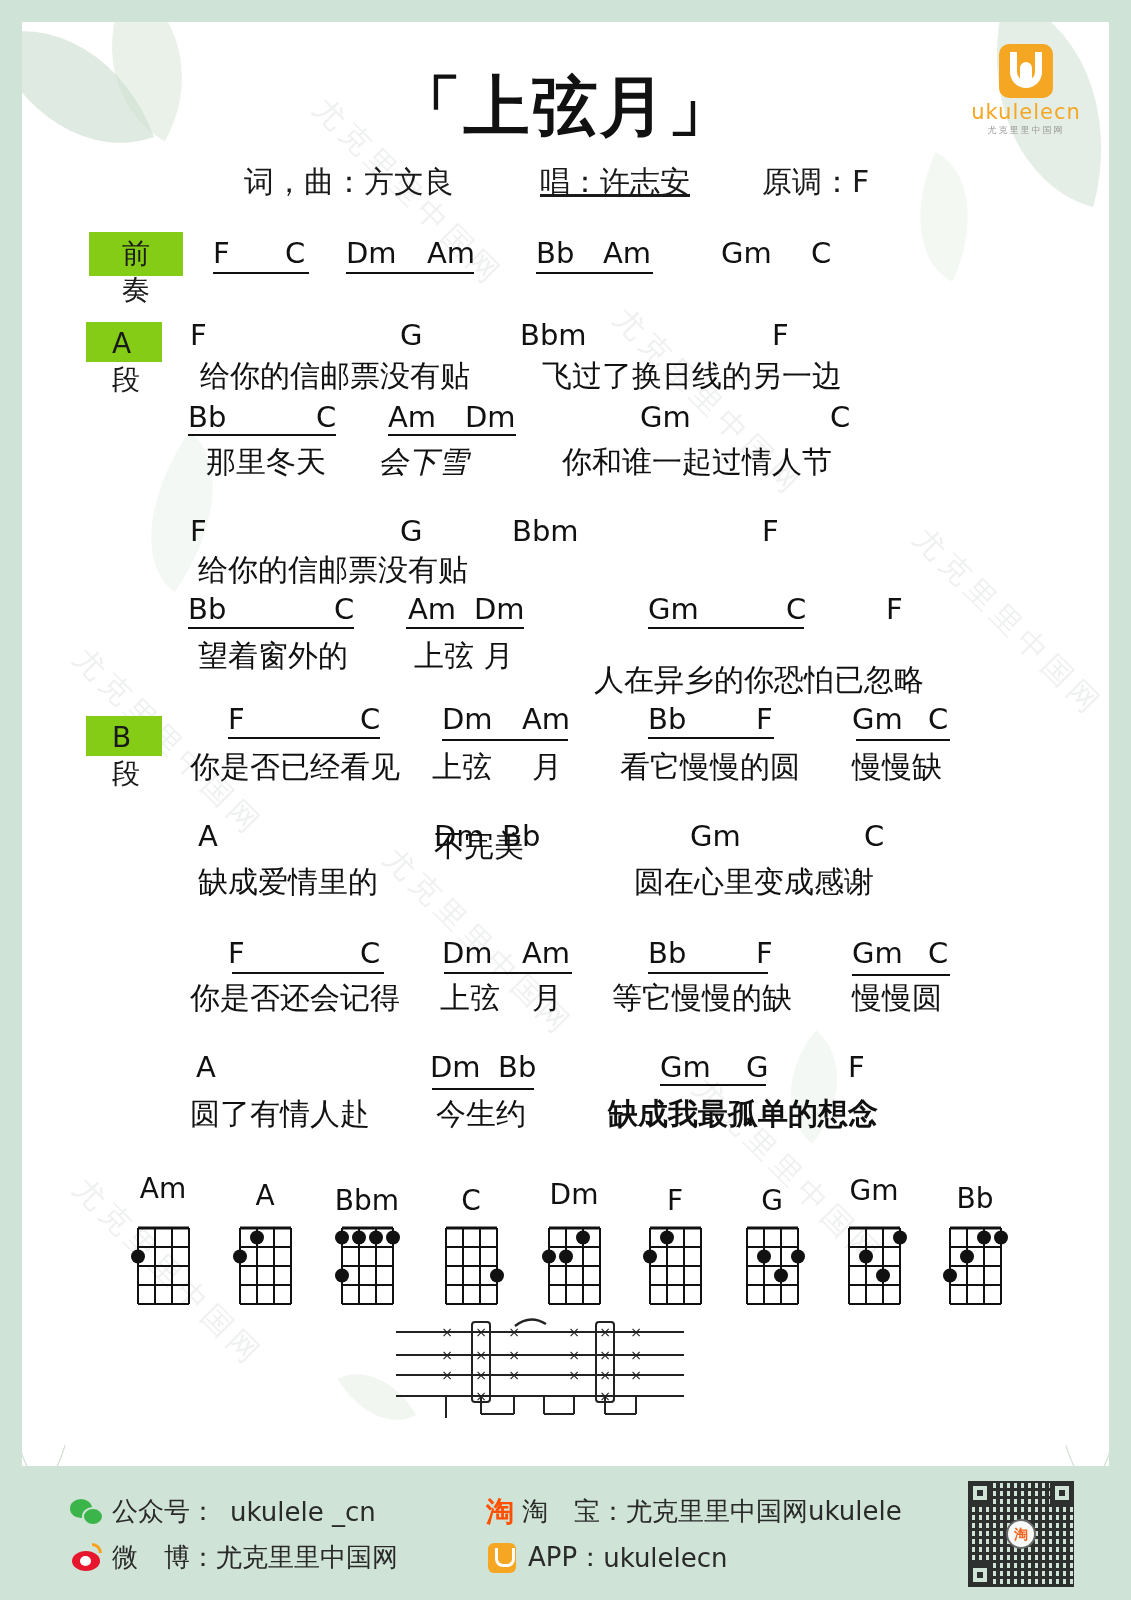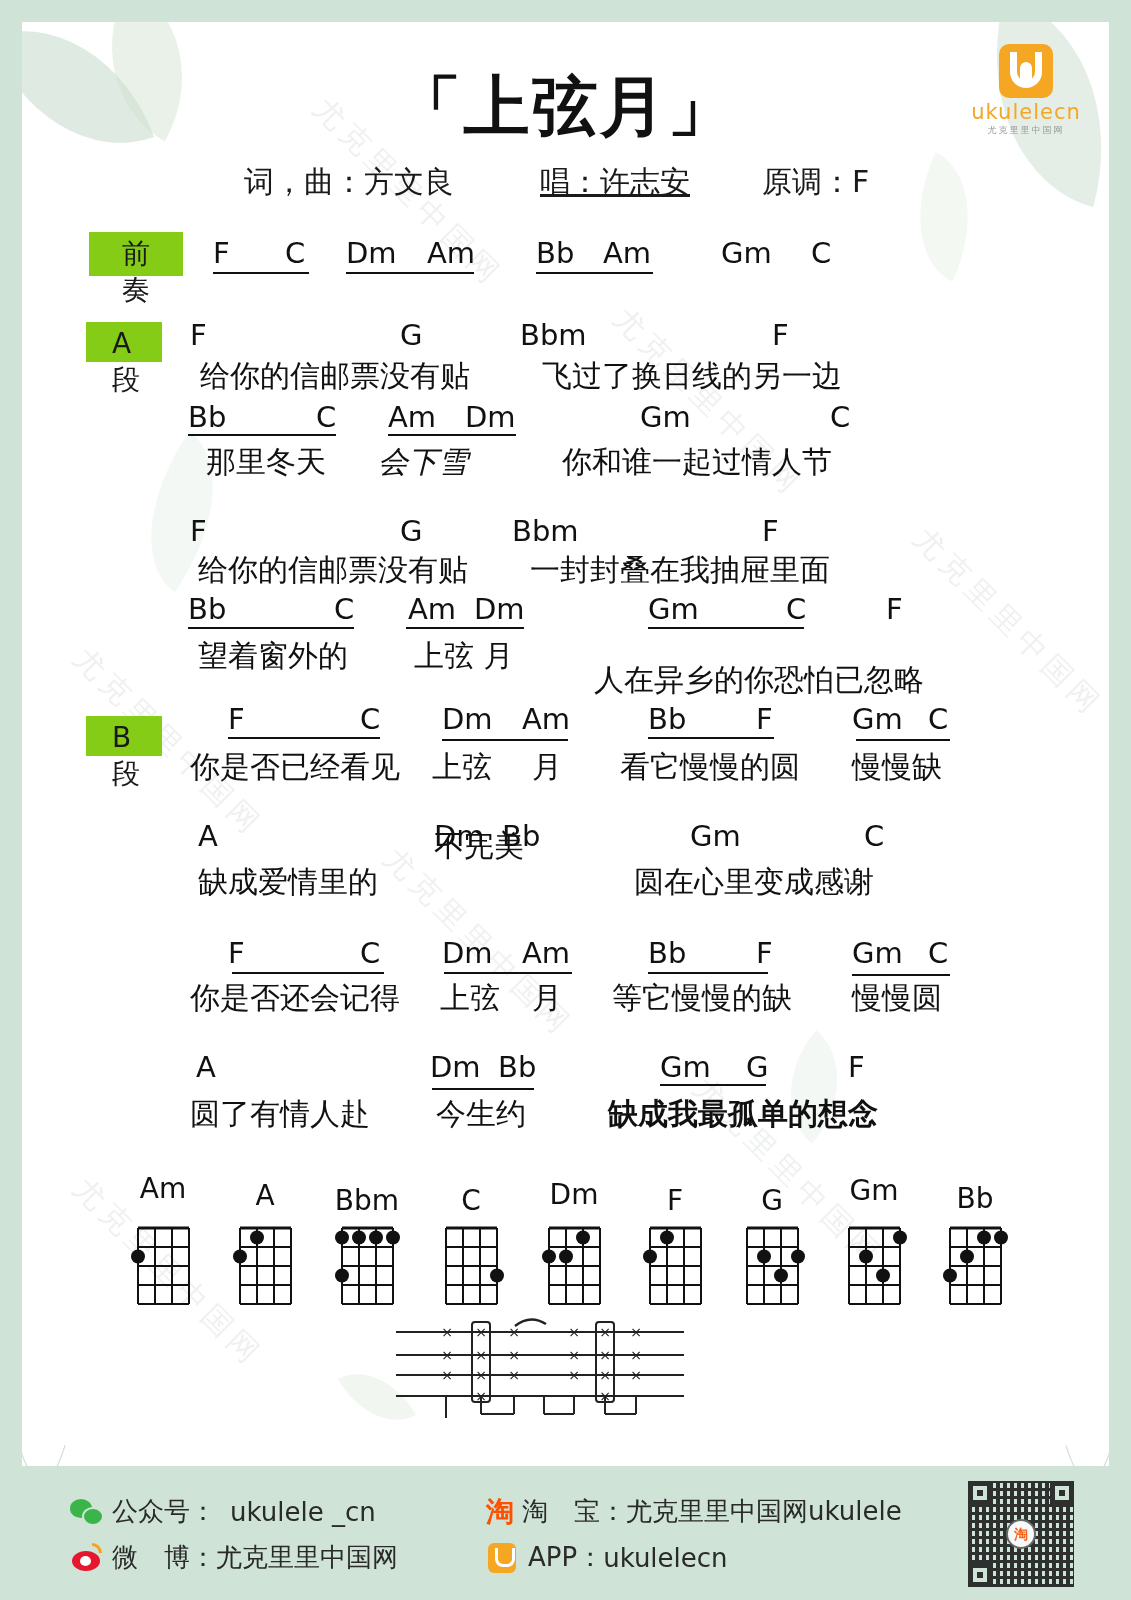--- a/index.html
+++ b/index.html
@@ -165,21 +165,20 @@
   <span class="chord" style="left:808px;top:378px;">C</span>
   <span class="lyric" style="left:184px;top:422px;">那里冬天</span>
   <span class="lyric" style="left:356px;top:422px;font-style:italic;">会下雪</span>
   <span class="lyric" style="left:540px;top:422px;">你和谁一起过情人节</span>
 
   <span class="chord" style="left:168px;top:492px;">F</span>
   <span class="chord" style="left:378px;top:492px;">G</span>
   <span class="chord" style="left:490px;top:492px;">Bbm</span>
   <span class="chord" style="left:740px;top:492px;">F</span>
   <span class="lyric" style="left:176px;top:530px;">给你的信邮票没有贴</span>
-  <span class="lyric" style="left:508px;top:530px;">一封封叠在我抽屉里面</span>
 
   <span class="chord" style="left:166px;top:570px;">Bb</span>
   <span class="chord" style="left:312px;top:570px;">C</span>
   <div class="uline" style="left:166px;top:605px;width:166px;"></div>
   <span class="chord" style="left:386px;top:570px;">Am</span>
   <span class="chord" style="left:452px;top:570px;">Dm</span>
   <div class="uline" style="left:384px;top:605px;width:118px;"></div>
   <span class="chord" style="left:626px;top:570px;">Gm</span>
   <span class="chord" style="left:764px;top:570px;">C</span>
   <div class="uline" style="left:626px;top:605px;width:156px;"></div>

